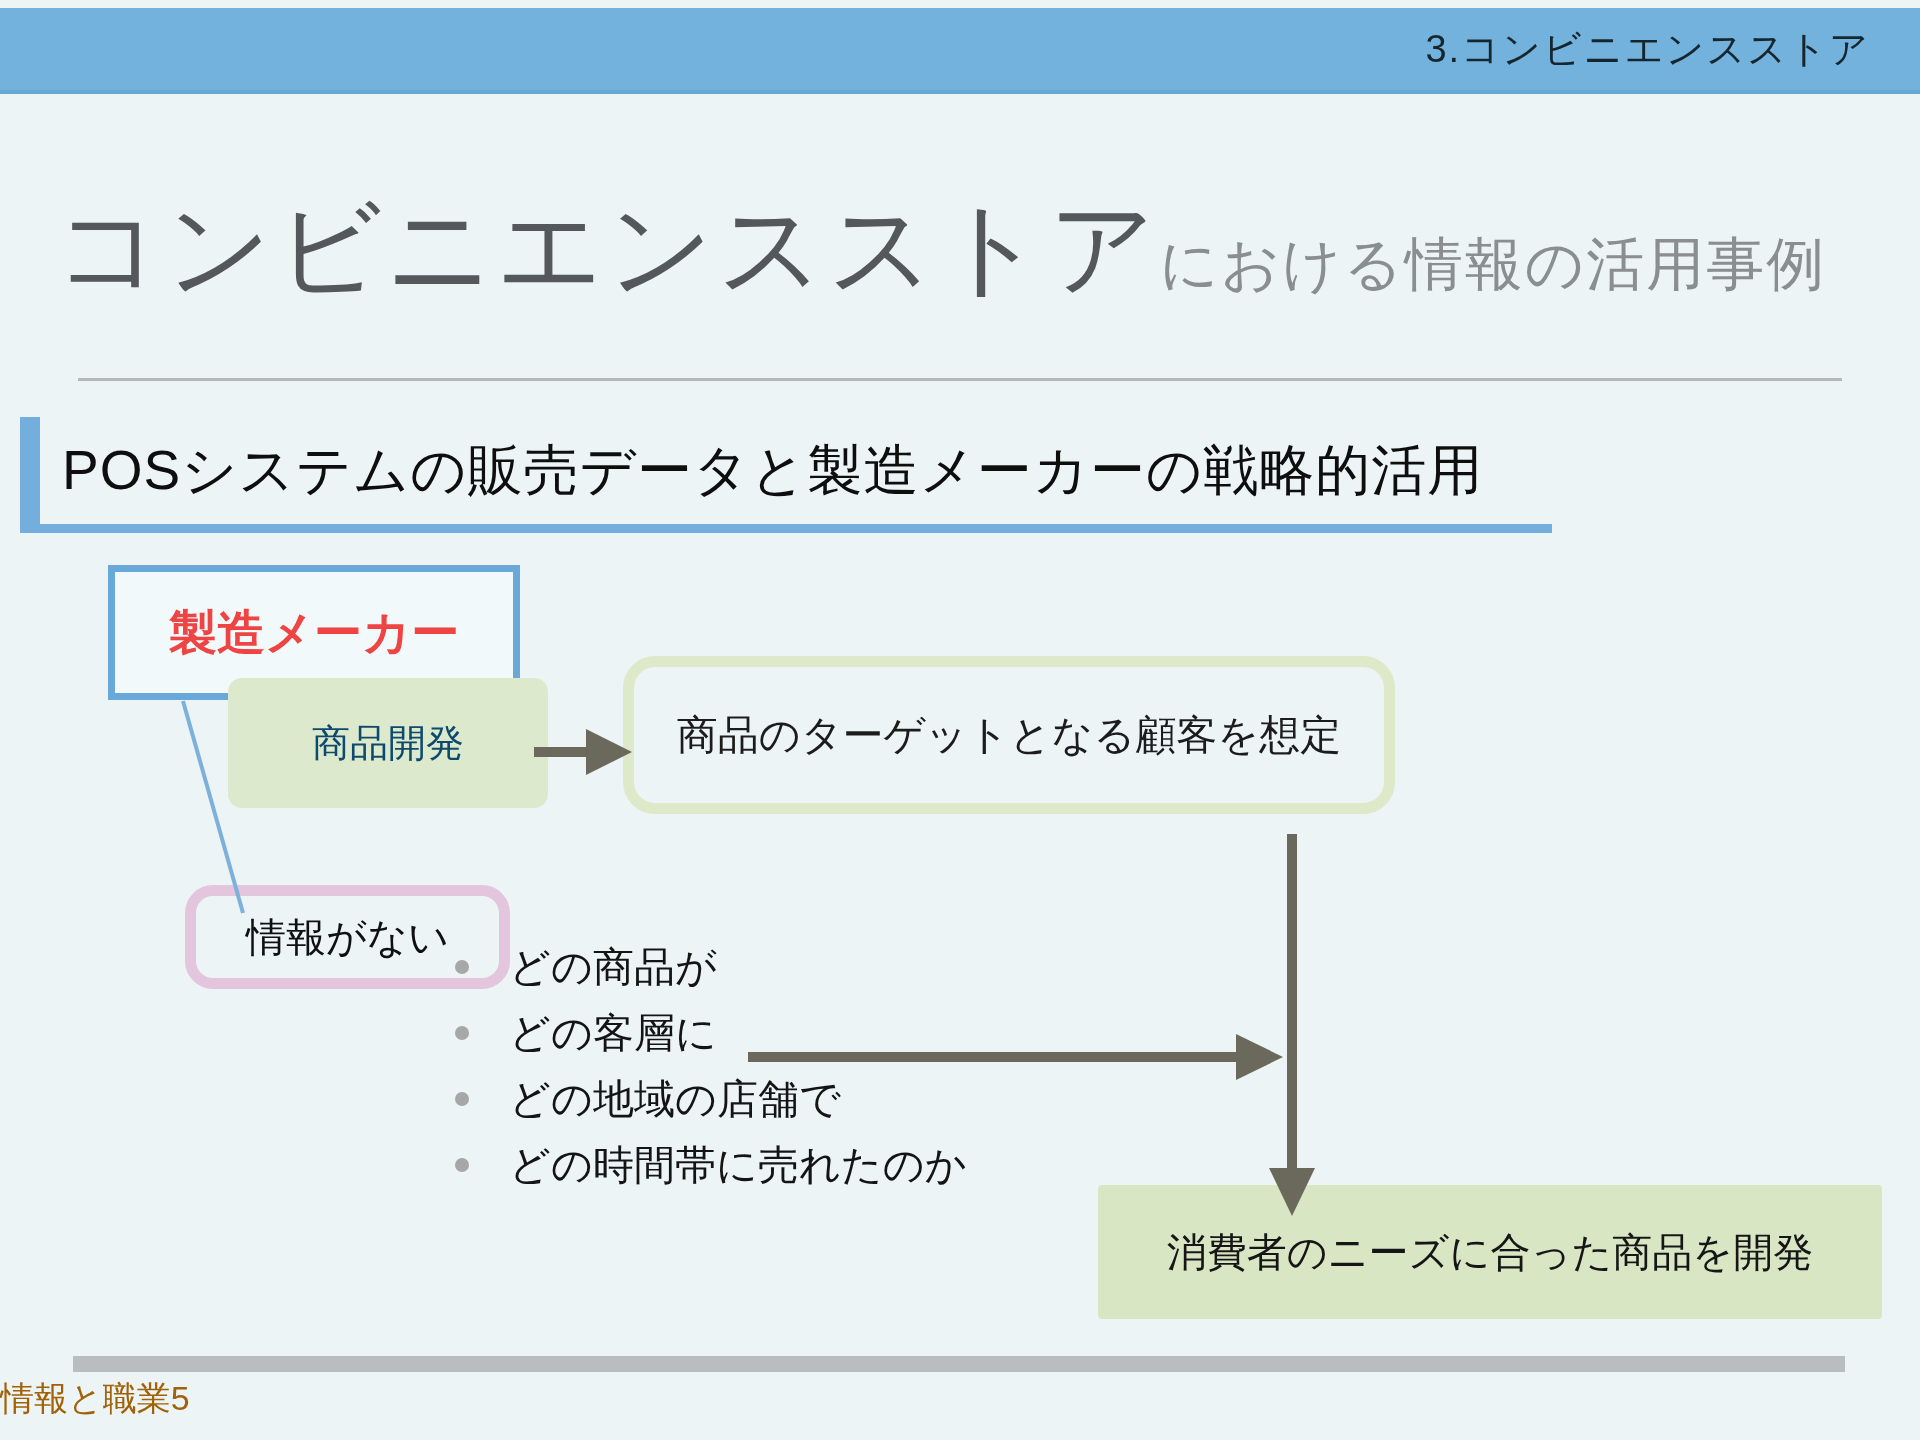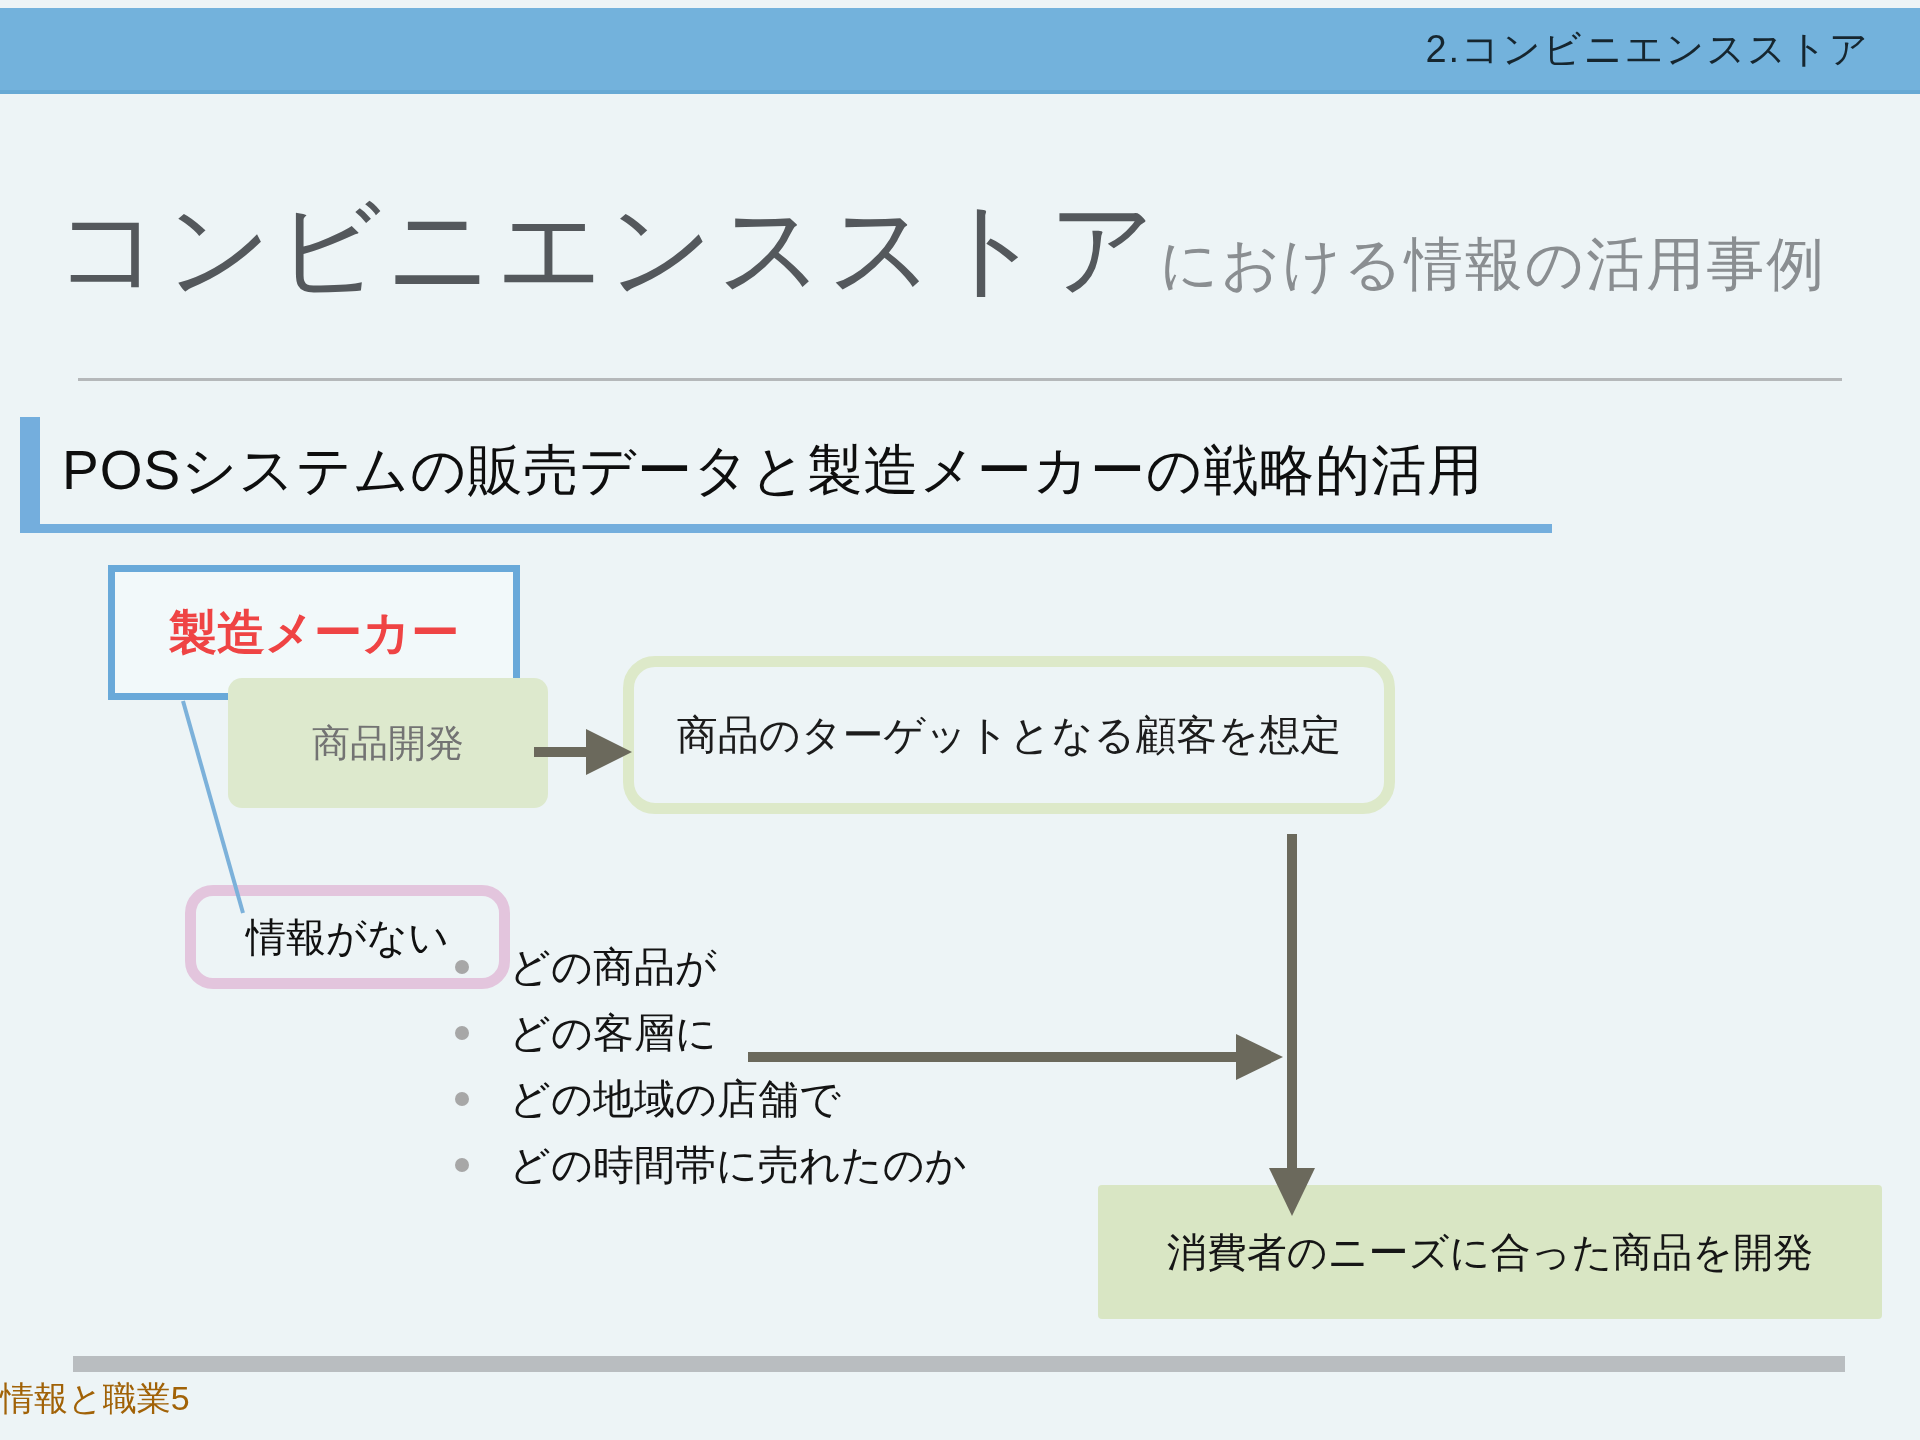--- a/index.html
+++ b/index.html
@@ -64,21 +64,21 @@
     background:#f2f9fa; border:7px solid #69a9d9;
     display:flex; align-items:center; justify-content:center;
   }
   .maker-box .label { font-size:48px; font-weight:bold; color:#ef4444; }
 
   .product-dev-box {
     position:absolute; left:228px; top:678px; width:320px; height:130px;
     background:#dde9cd; border-radius:14px;
     display:flex; align-items:center; justify-content:center;
   }
-  .product-dev-box .label { font-size:38px; color:#737373; }
+  .product-dev-box .label { font-size:38px; color:#0c4a6e; }
 
   .target-box {
     position:absolute; left:623px; top:656px; width:772px; height:158px;
     border:11px solid #dde9c9; border-radius:32px;
     display:flex; align-items:center; justify-content:center;
   }
   .target-box .label { font-size:41px; color:#1c1c1c; white-space:nowrap; }
 
   .no-info-box {
     position:absolute; left:185px; top:885px; width:325px; height:104px;
@@ -120,21 +120,21 @@
   }
   .footer-text {
     position:absolute; left:0; top:1376px; width:1560px;
     text-align:left; font-size:34px; color:#a16207;
   }
 </style>
 </head>
 <body>
 
 <div class="header-bar">
-  <span class="chapter">2.コンビニエンスストア</span>
+  <span class="chapter">3.コンビニエンスストア</span>
 </div>
 
 <div class="title-row">
   <span class="title-main">コンビニエンスストア</span>
   <span class="title-sub">における情報の活用事例</span>
 </div>
 
 <div class="divider"></div>
 
 <div class="section-heading">

